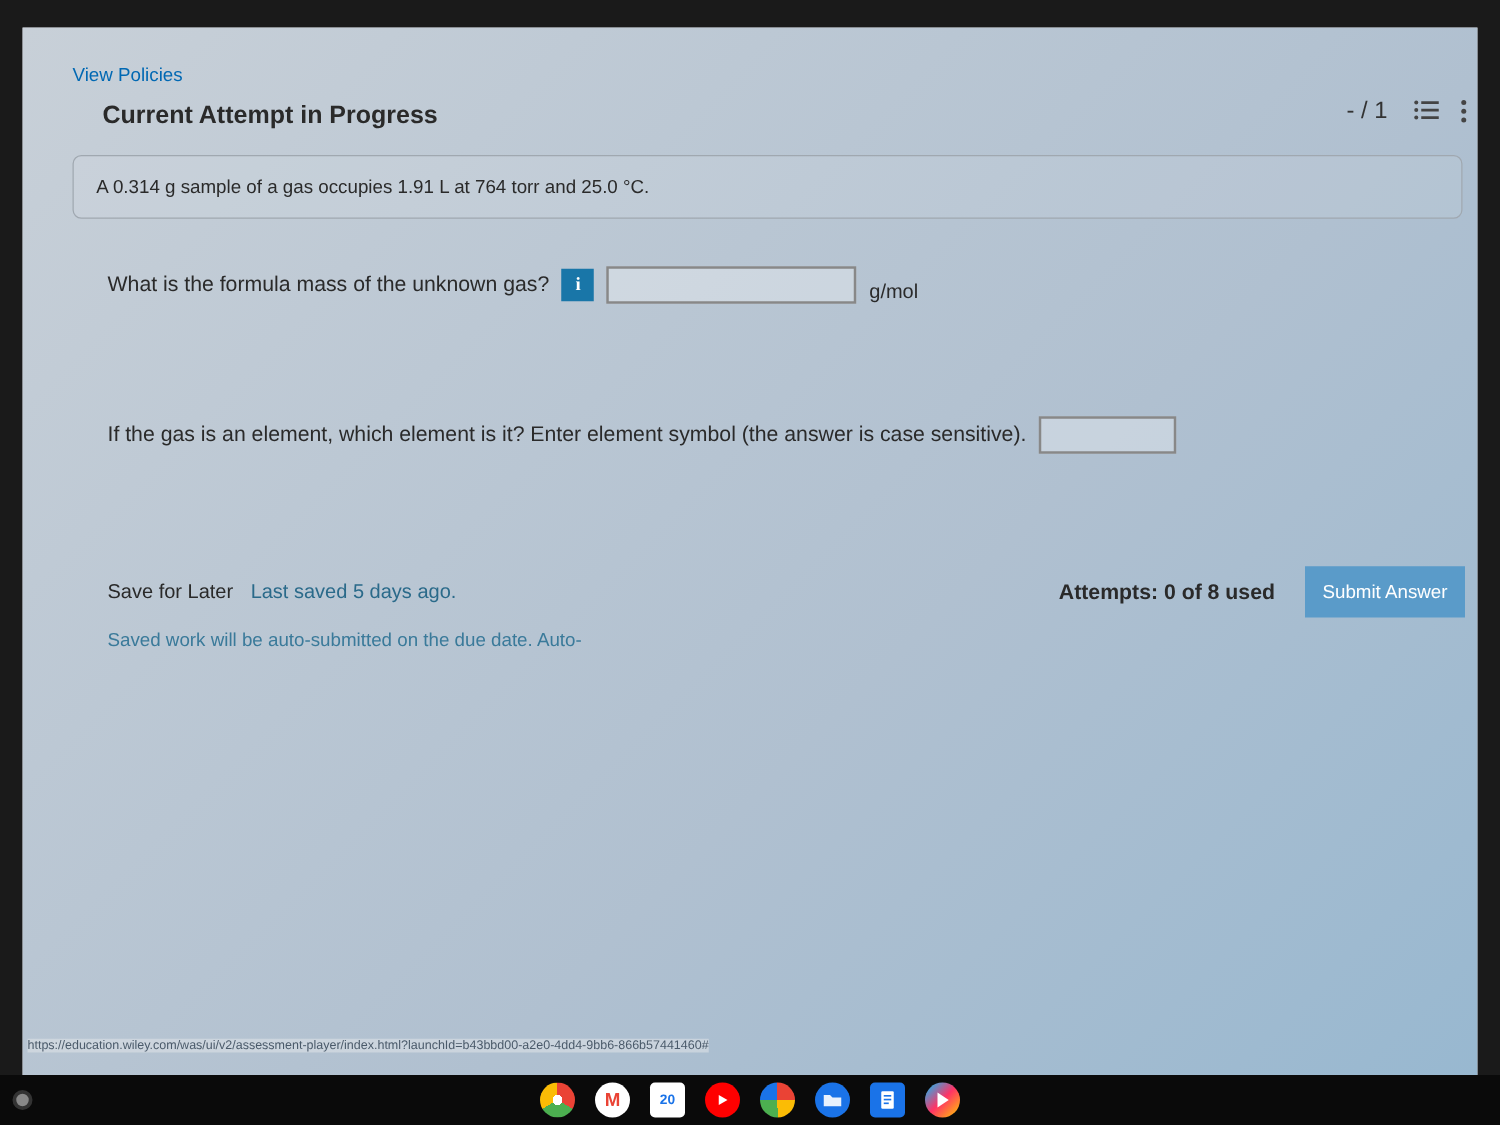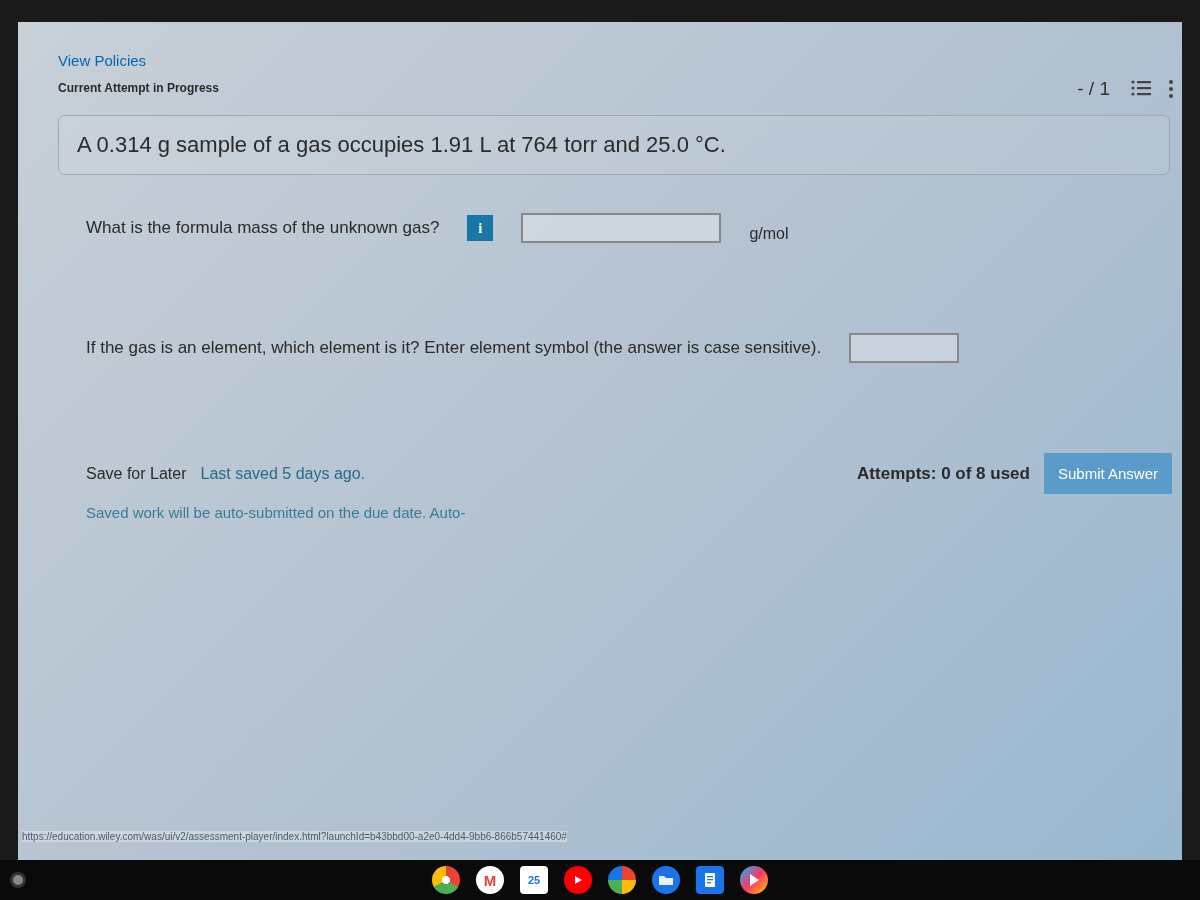--- a/index.html
+++ b/index.html
@@ -58,44 +58,45 @@
     .score-icons { display: flex; gap: 16px; }
     .icon-btn { cursor: pointer; color: #444; }
     .policies-link {
       color: #0068b3;
       font-size: 15px;
       cursor: pointer;
       margin-bottom: 12px;
       display: inline-block;
     }
     .attempt-label {
-      font-size: 12px;
+      font-size: 20px;
       font-weight: 700;
       color: #2a2a2a;
       margin-bottom: 20px;
+      margin-left: 24px;
     }
     .prompt-box {
       border: 1px solid #a0a8b0;
       border-radius: 7px;
       padding: 16px 18px;
       margin-right: 12px;
       background: rgba(255,255,255,0.08);
-      font-size: 22px;
+      font-size: 15px;
       color: #2a2a2a;
       margin-bottom: 38px;
     }
     .question-block {
       margin-left: 28px;
       margin-right: 20px;
       margin-bottom: 90px;
     }
     .question-row {
       display: flex;
       align-items: center;
-      gap: 28px;
+      gap: 10px;
       font-size: 17px;
       color: #2a2a2a;
       flex-wrap: wrap;
     }
     .info-icon {
       display: inline-flex;
       align-items: center;
       justify-content: center;
       width: 26px;
       height: 26px;
@@ -138,20 +139,21 @@
       font-weight: 600;
       color: #2a2a2a;
     }
     .submit-btn {
       background: #5a9bc9;
       color: white;
       border: none;
       padding: 12px 14px;
       font-size: 15px;
       cursor: pointer;
+      margin-left: 10px;
     }
     .auto-submit-note {
       margin-left: 28px;
       margin-top: 10px;
       color: #3a7a9a;
       font-size: 15px;
     }
     .status-url {
       position: absolute;
       bottom: 18px;
@@ -264,21 +266,21 @@
 
     <div class="status-url">https://education.wiley.com/was/ui/v2/assessment-player/index.html?launchId=b43bbd00-a2e0-4dd4-9bb6-866b57441460#</div>
 
   </div>
 </div>
 
 <div class="taskbar">
   <div class="tb-start"></div>
   <div class="tb-icon tb-chrome"></div>
   <div class="tb-icon tb-gmail">M</div>
-  <div class="tb-icon tb-calendar">25</div>
+  <div class="tb-icon tb-calendar">20</div>
   <div class="tb-icon tb-youtube">
     <svg width="12" height="12" viewBox="0 0 12 12">
         <path d="M3 2 L10 6 L3 10 Z" fill="#fff"></path>
       </svg>
   </div>
   <div class="tb-icon tb-photos"></div>
   <div class="tb-icon tb-files">
     <svg width="16" height="12" viewBox="0 0 16 12">
         <path d="M1 2 h5 l2 2 h7 v7 h-14 z" fill="#fff" opacity="0.9"></path>
       </svg>

